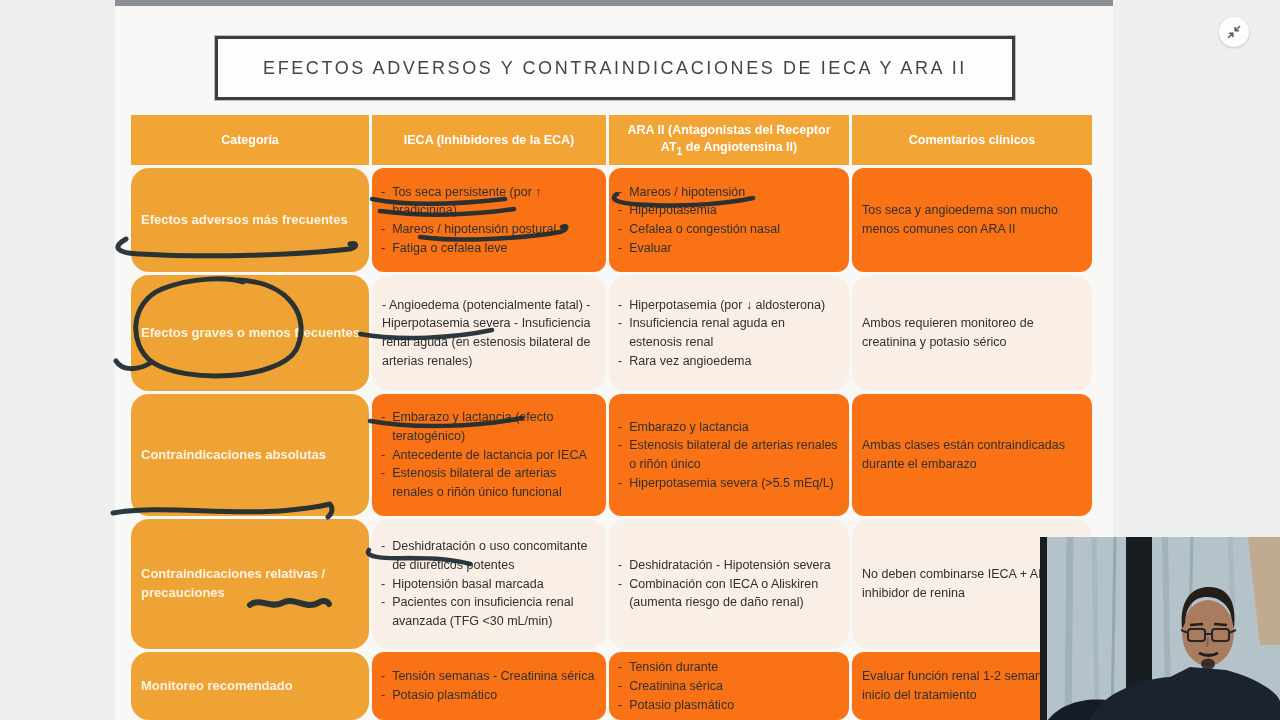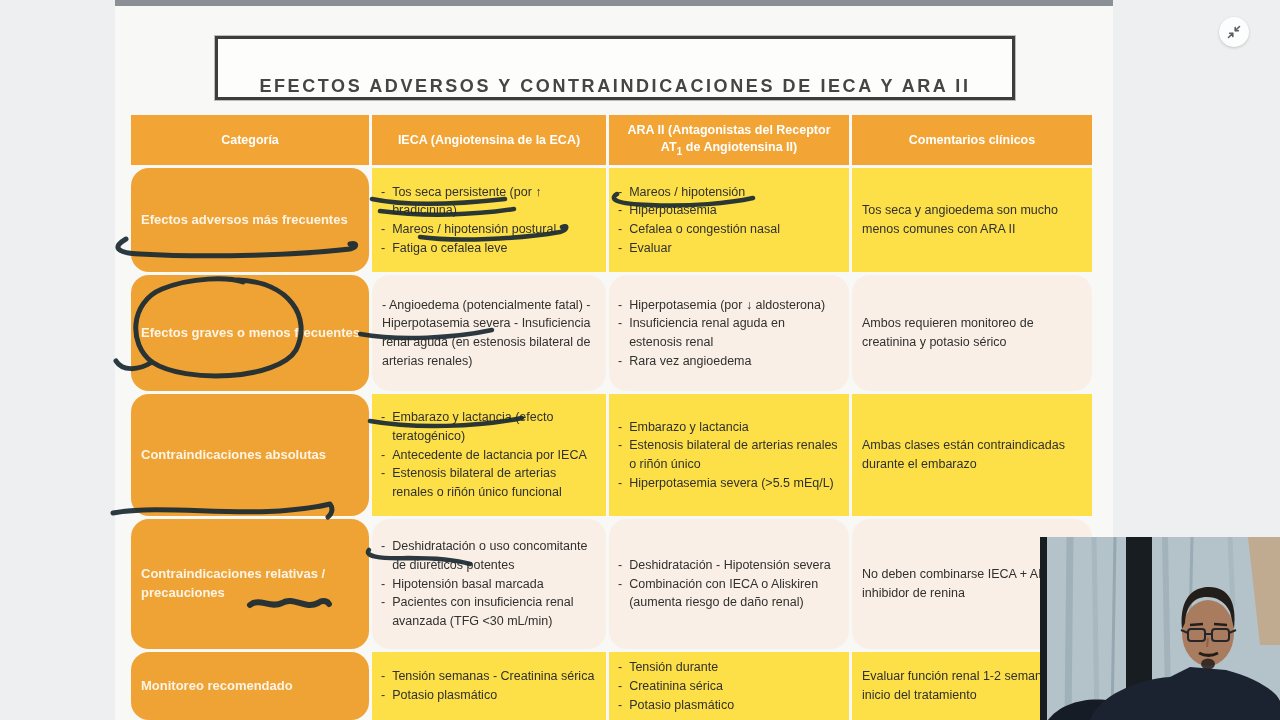--- a/index.html
+++ b/index.html
@@ -7,33 +7,33 @@
   body { font-family:"Liberation Sans","DejaVu Sans",sans-serif; background:#edeff0; }
   #stage { position:relative; width:1280px; height:720px; overflow:hidden; background:#edeff0; }
 
   
   #slide { position:absolute; left:115px; top:0; width:998px; height:720px; background:#f8f8f6; }
   #slide-topbar { position:absolute; left:115px; top:0; width:998px; height:6px; background:#8a9095; }
 
   
   #title-box { position:absolute; left:215px; top:36px; width:800px; height:64px;
     background:#fdfdfc; border:3px solid #3d3d3d; outline:1px solid #bdbdbd;
-    display:flex; align-items:flex-end; justify-content:center;font-weight:bold; }
+    display:flex; align-items:center; justify-content:center; }
   #title-box .title { font-size:18px; letter-spacing:2.6px; color:#454545; white-space:nowrap; }
 
   
   table.main { position:absolute; left:128px; top:112px; width:964px;
     border-spacing:3px; border-collapse:separate; table-layout:fixed; }
   th, td { vertical-align:middle; }
   th.hdr { background:#f2a435; color:#ffffff; font-weight:bold; font-size:12.5px;
     text-align:center; padding:4px 8px; height:50px; line-height:1.35; }
   td.cat { background:#efa335; color:#fdf4e6; font-weight:bold; font-size:13px;
     padding:4px 4px 4px 10px; line-height:1.45;border-radius:18px; }
   td.cell { font-size:12.5px; color:#30302f; padding:6px 10px 6px 9px; line-height:1.5; }
-  tr.shade-a td.cell { background:#fde047; }
+  tr.shade-a td.cell { background:#f97316;border-radius:12px; }
   tr.shade-b td.cell { background:#f9efe7;border-radius:18px; }
   .bullet { display:flex; gap:7px; }
   .bullet::before { content:"-"; flex:0 0 auto; }
   .para { padding-left:1px; }
 
   
   #annotations { position:absolute; left:0; top:0; width:1280px; height:720px;
     pointer-events:none; z-index:5; }
 
   
@@ -60,21 +60,21 @@
   <table class="main">
     <colgroup>
       <col style="width:238px">
         <col style="width:234px">
         <col style="width:240px">
         <col style="width:240px">
     </colgroup>
     <tbody>
         <tr>
       <th class="hdr">Categoría</th>
-      <th class="hdr">IECA (Angiotensina de la ECA)</th>
+      <th class="hdr">IECA (Inhibidores de la ECA)</th>
       <th class="hdr"><span>ARA II (Antagonistas del Receptor AT</span><sub>1</sub><span> de Angiotensina II)</span></th>
       <th class="hdr">Comentarios clínicos</th>
     </tr>
 
     <tr class="shade-a" style="height:104px">
       <td class="cat">Efectos adversos más frecuentes</td>
       <td class="cell">
         <div class="bullet">Tos seca persistente (por ↑ bradicinina)</div>
         <div class="bullet">Mareos / hipotensión postural</div>
         <div class="bullet">Fatiga o cefalea leve</div>

